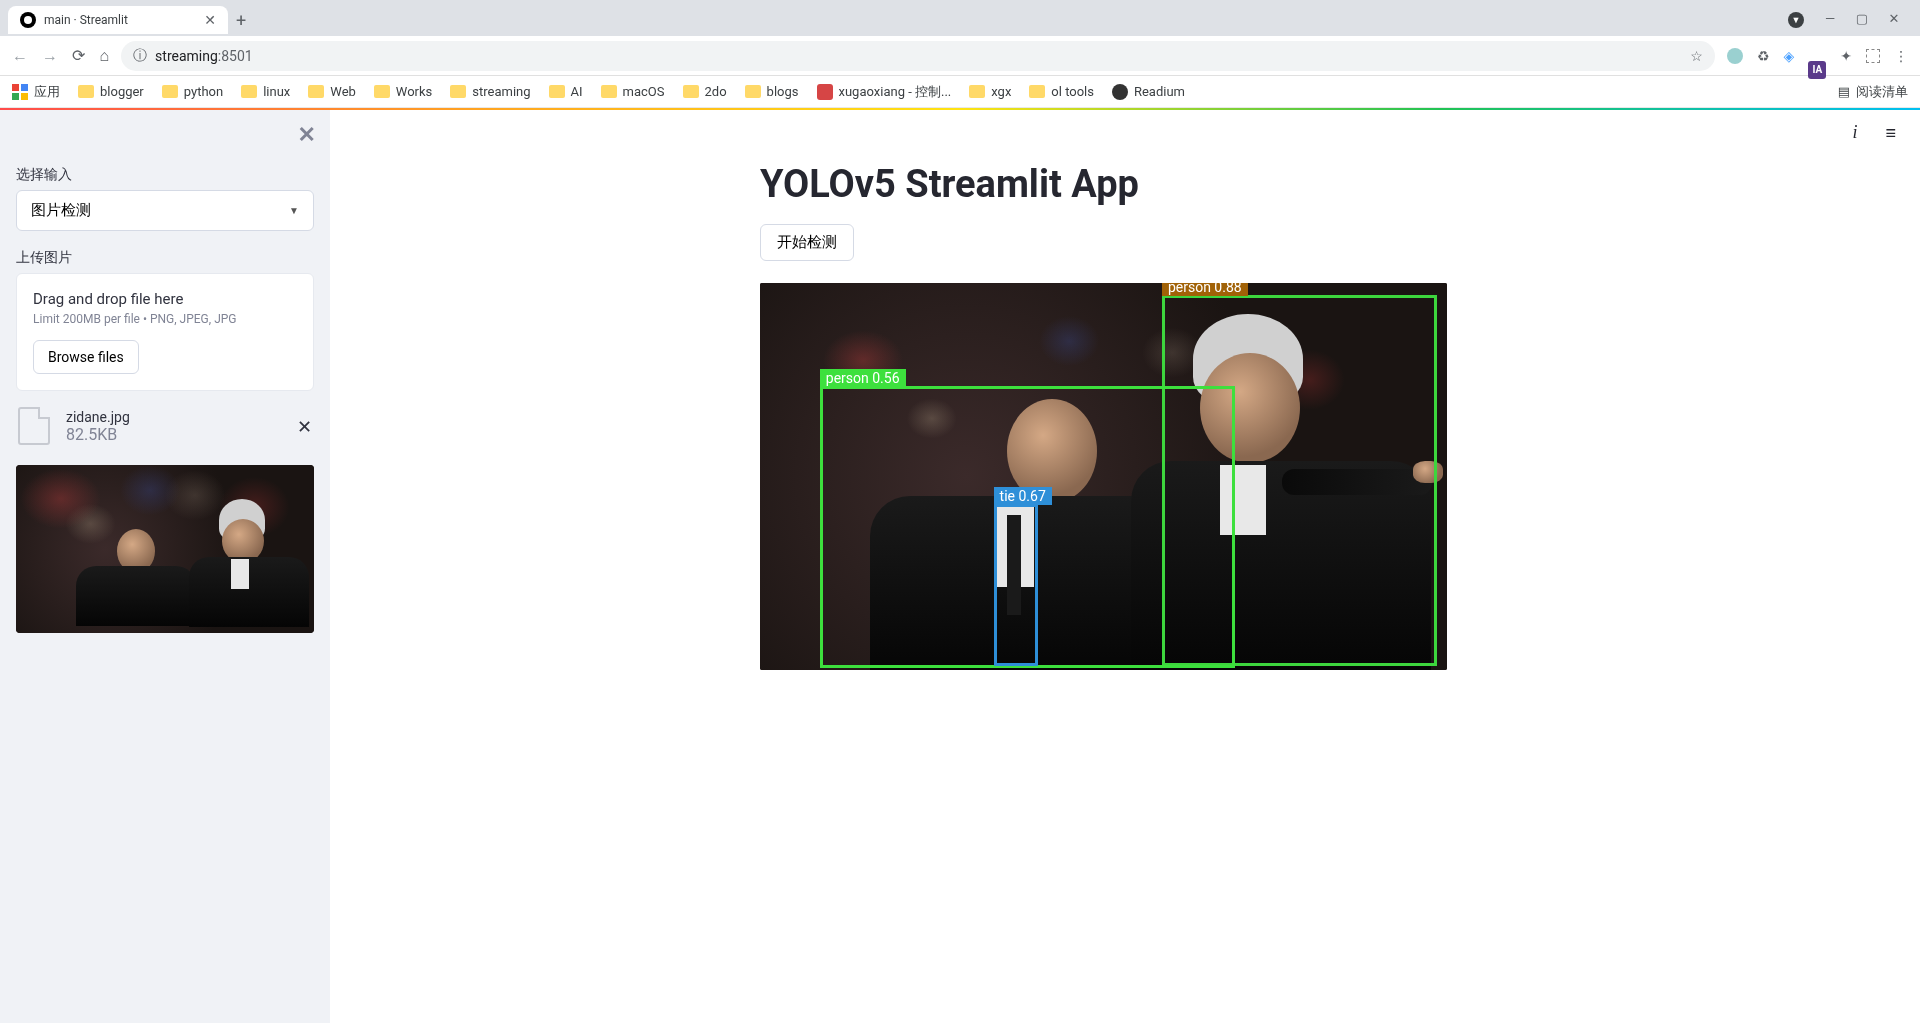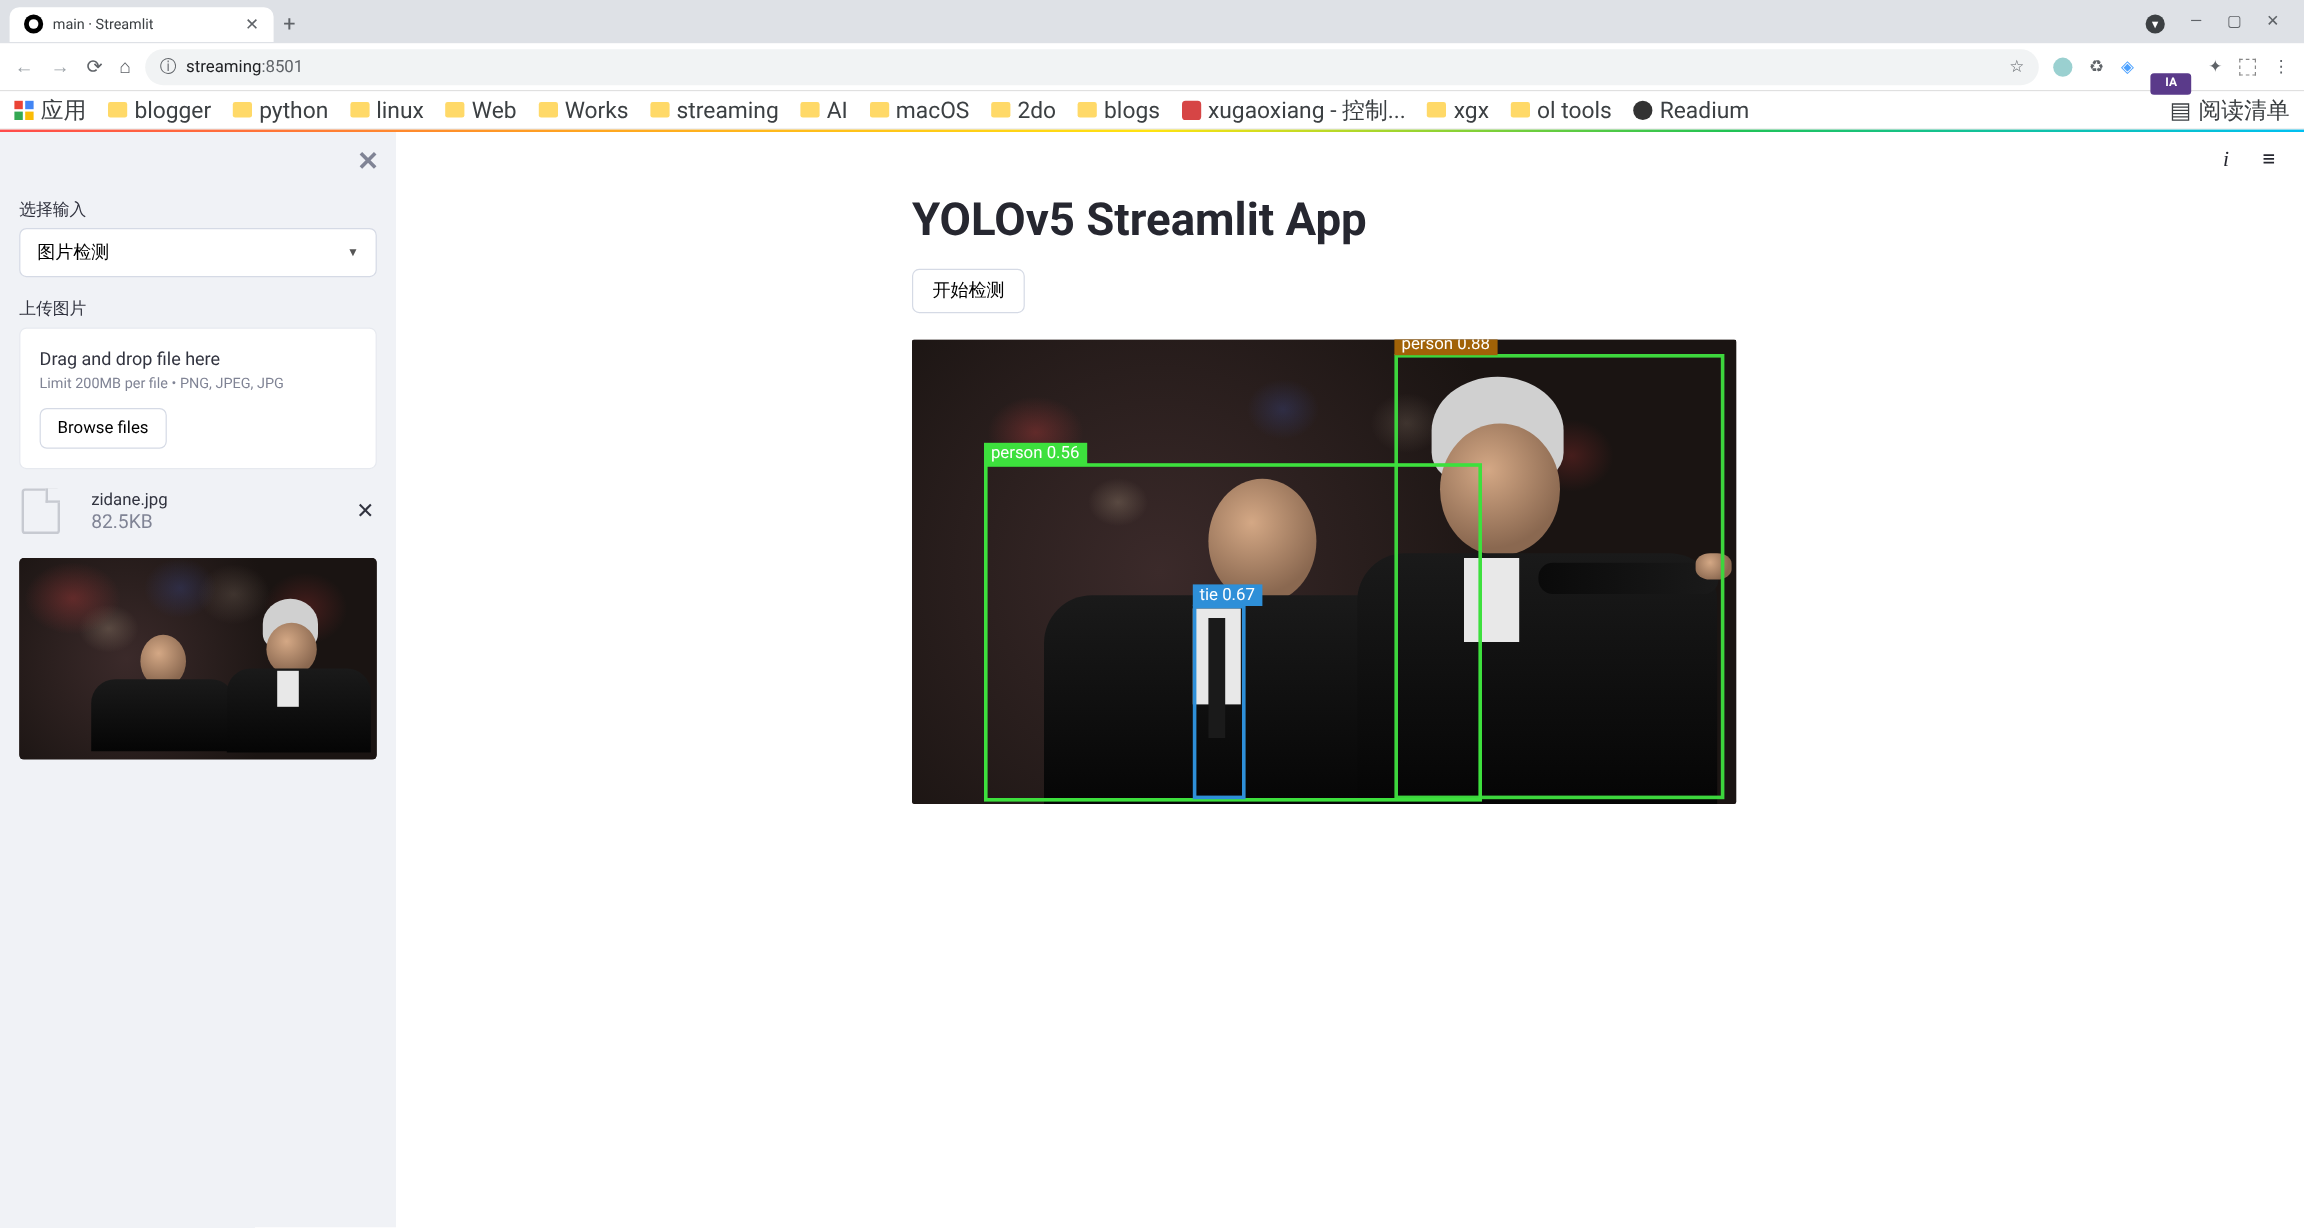--- a/index.html
+++ b/index.html
@@ -16,44 +16,44 @@
 .window-controls { margin-left: auto; display: flex; gap: 20px; padding-right: 12px; color: #5f6368; }
 .window-controls span { width: 12px; height: 12px; display: inline-flex; align-items: center; justify-content: center; font-size: 13px; }
 
 .toolbar { display: flex; align-items: center; background: #fff; height: 40px; padding: 0 12px; gap: 12px; border-bottom: 1px solid #e0e0e0; }
 .nav-arrows { display: flex; gap: 14px; color: #9aa0a6; }
 .nav-arrows .active { color: #5f6368; }
 .nav-icon { font-size: 16px; cursor: pointer; }
 .address-bar { flex: 1; display: flex; align-items: center; background: #f1f3f4; border-radius: 16px; height: 30px; padding: 0 12px; gap: 8px; font-size: 14px; color: #5f6368; }
 .url-host { color: #202124; }
 .toolbar-icons { display: flex; gap: 14px; align-items: center; color: #5f6368; font-size: 14px; }
-.ext-badge { width: 34px; height: 18px; display: inline-flex; align-items: center; justify-content: center; font-size: 10px; font-weight: bold; border-radius: 3px; margin-top: 28px; }
-
-.bookmarks-bar { display: flex; align-items: center; background: #fff; height: 32px; padding: 0 12px; gap: 18px; font-size: 19px; color: #3c4043; border-bottom: 1px solid #e8e8e8; }
+.ext-badge { width: 18px; height: 18px; display: inline-flex; align-items: center; justify-content: center; font-size: 10px; font-weight: bold; border-radius: 3px; margin-top: 28px; }
+
+.bookmarks-bar { display: flex; align-items: center; background: #fff; height: 32px; padding: 0 12px; gap: 18px; font-size: 13px; color: #3c4043; border-bottom: 1px solid #e8e8e8; }
 .bm-item { display: flex; align-items: center; gap: 6px; }
 .bm-folder { width: 16px; height: 13px; background: #ffd968; border-radius: 2px; display: inline-block; }
 .bm-apps { width: 16px; height: 16px; display: inline-grid; grid-template-columns: 1fr 1fr; grid-template-rows: 1fr 1fr; gap: 2px; }
 .bm-apps span:nth-child(1){background:#ea4335;} .bm-apps span:nth-child(2){background:#4285f4;} .bm-apps span:nth-child(3){background:#34a853;} .bm-apps span:nth-child(4){background:#fbbc05;}
 .bm-site { width: 16px; height: 16px; border-radius: 3px; display: inline-block; }
 .bm-right { margin-left: auto; display: flex; align-items: center; gap: 6px; }
 
 .gradient-bar { height: 2px; background: linear-gradient(90deg,#ff4b4b 0%,#ffa421 25%,#ffe312 50%,#21c354 75%,#00c0f2 100%); }
 
 
 .app { display: flex; height: calc(1023px - 36px - 40px - 32px - 2px); }
 .sidebar { width: 330px; background: #f0f2f6; position: relative; padding: 50px 16px 16px; }
 .sidebar-close { position: absolute; top: 12px; right: 14px; font-size: 22px; color: #808495; font-weight: bold; cursor: pointer; }
 .sb-label { font-size: 14px; color: #31333f; margin-bottom: 6px; margin-top: 6px; }
 .sb-select { background: #fff; border: 1px solid #d5dae5; border-radius: 6px; padding: 10px 14px; display: flex; align-items: center; justify-content: space-between; font-size: 15px; cursor: pointer; margin-bottom: 18px; }
 .sb-select-caret { font-size: 10px; color: #555; }
 .uploader { background: #fff; border: 1px solid #e6e9ef; border-radius: 6px; padding: 16px; margin-bottom: 14px; }
 .uploader-title { font-size: 15px; color: #31333f; margin-bottom: 4px; }
 .uploader-sub { font-size: 12px; color: #808495; margin-bottom: 14px; }
 .browse-btn { background: #fff; border: 1px solid #d5dae5; border-radius: 6px; padding: 8px 14px; font-size: 14px; cursor: pointer; }
-.file-row { display: flex; align-items: center; gap: 26px; padding: 2px 2px; margin-bottom: 18px; }
+.file-row { display: flex; align-items: center; gap: 16px; padding: 2px 2px; margin-bottom: 18px; }
 .file-icon { width: 32px; height: 38px; border: 2px solid #c7cad1; border-radius: 3px; position: relative; }
 .file-icon::after{content:'';position:absolute;right:-2px;top:-2px;width:10px;height:10px;background:#f0f2f6;border-left:2px solid #c7cad1;border-bottom:2px solid #c7cad1;}
 .file-info { flex: 1; }
 .file-name { font-size: 14px; color: #31333f; }
 .file-size { font-size: 16px; color: #808495; }
 .file-remove { font-size: 18px; color: #31333f; cursor: pointer; }
 .thumb { width: 298px; height: 168px; border-radius: 4px; overflow: hidden; position: relative; }
 
 .main { flex: 1; padding: 12px 40px; position: relative; }
 .main-header-icons { position: absolute; right: 24px; top: 12px; display: flex; gap: 28px; font-size: 18px; color: #262730; }

